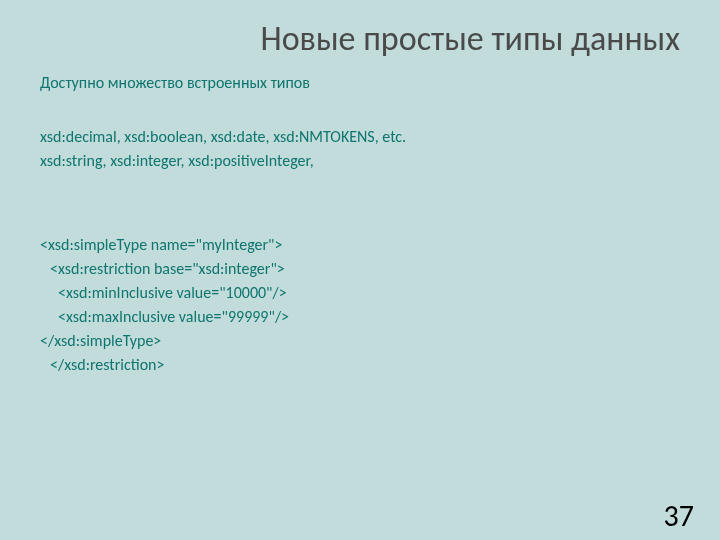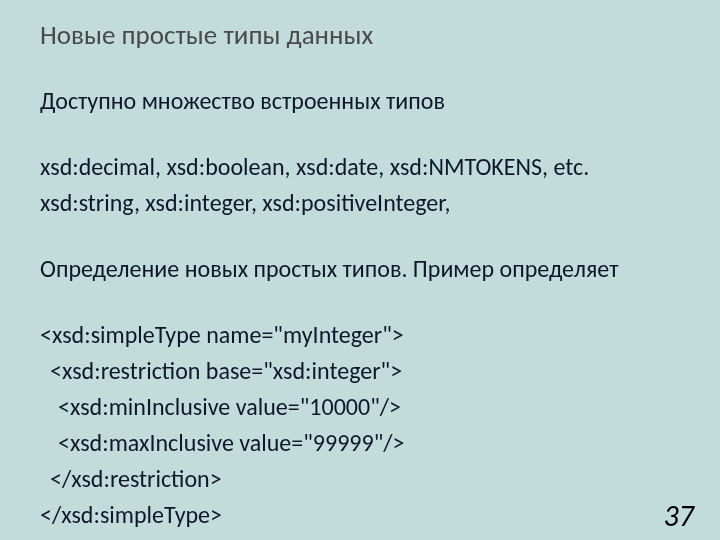--- a/index.html
+++ b/index.html
@@ -12,61 +12,59 @@
       position: relative;
       overflow: hidden;
     }
     .slide {
       width: 100%;
       height: 100%;
       padding: 18px 40px 20px 40px;
       position: relative;
     }
     .title {
-      text-align: left;
-      font-size: 27px;
+      text-align: right;
+      font-size: 34px;
       color: #4a4a4a;
       font-weight: 400;
-      margin-bottom: 32px;
+      margin-bottom: 12px;
     }
     .body-text {
-      font-size: 24px;
+      font-size: 16px;
       line-height: 1.5;
-      color: #0f172a;
+      color: #0f766e;
     }
     .line { display: block; }
     .indent1 { padding-left: 34px; }
     .indent2 { padding-left: 10px; }
     .indent3 { padding-left: 18px; }
     .spacer { height: 30px; }
     .page-num {
       position: absolute;
       bottom: 6px;
       right: 26px;
       font-size: 30px;
       color: #000;
-      font-style: italic;
     }
   </style>
 </head>
 <body>
 
 <div class="slide">
   <h1 class="title">Новые простые типы данных</h1>
 
   <div class="body-text">
     <span class="line">Доступно множество встроенных типов</span>
     <div class="spacer"></div>
     <span class="line">xsd:decimal, xsd:boolean, xsd:date, xsd:NMTOKENS, etc.</span>
     <span class="line">xsd:string, xsd:integer, xsd:positiveInteger,</span>
     <div class="spacer"></div>
-    <span class="line">Определение новых простых типов. Пример определяет</span>
     <div class="spacer"></div>
     <span class="line">&lt;xsd:simpleType name="myInteger"&gt;</span>
     <span class="line indent2">&lt;xsd:restriction base="xsd:integer"&gt;</span>
     <span class="line indent3">&lt;xsd:minInclusive value="10000"/&gt;</span>
     <span class="line indent3">&lt;xsd:maxInclusive value="99999"/&gt;</span>
+    <span class="line">&lt;/xsd:simpleType&gt;</span>
     <span class="line indent2">&lt;/xsd:restriction&gt;</span>
-    <span class="line">&lt;/xsd:simpleType&gt;</span>
   </div>
 
   <div class="page-num">37</div>
 </div>
 
 </body></html>

